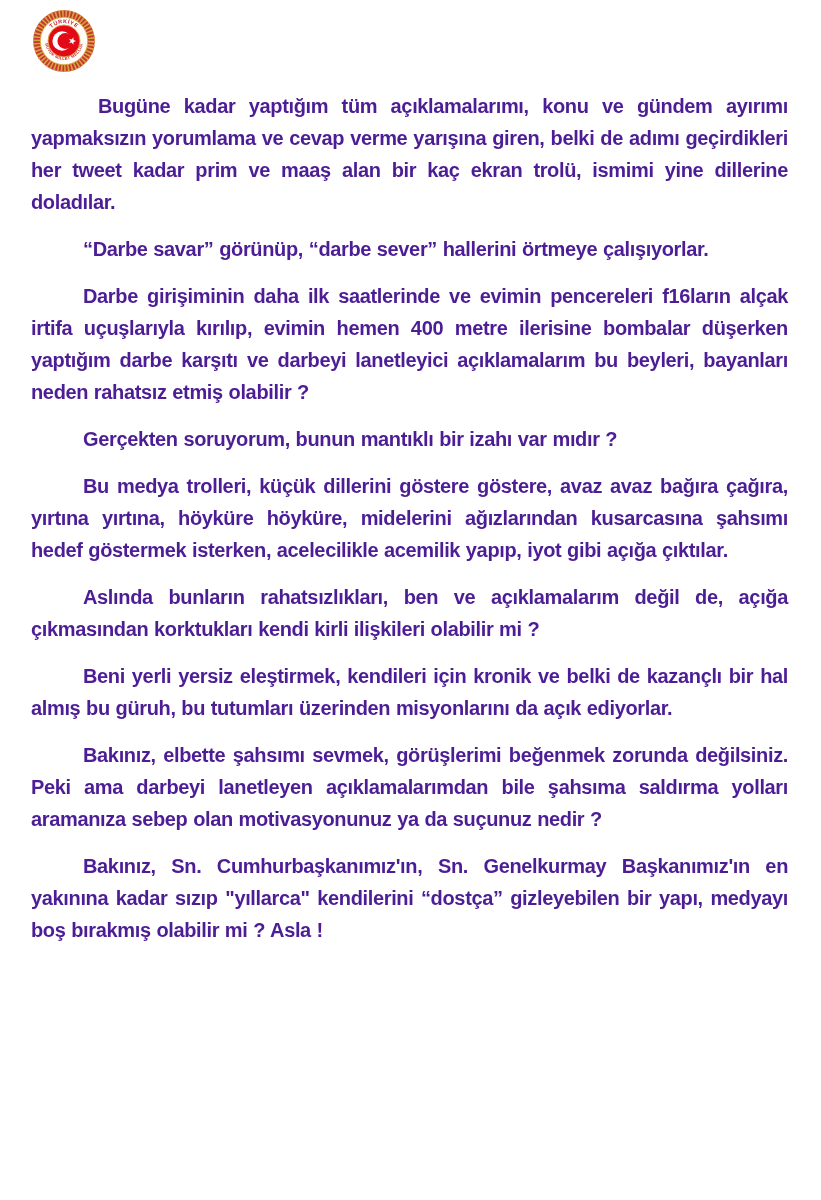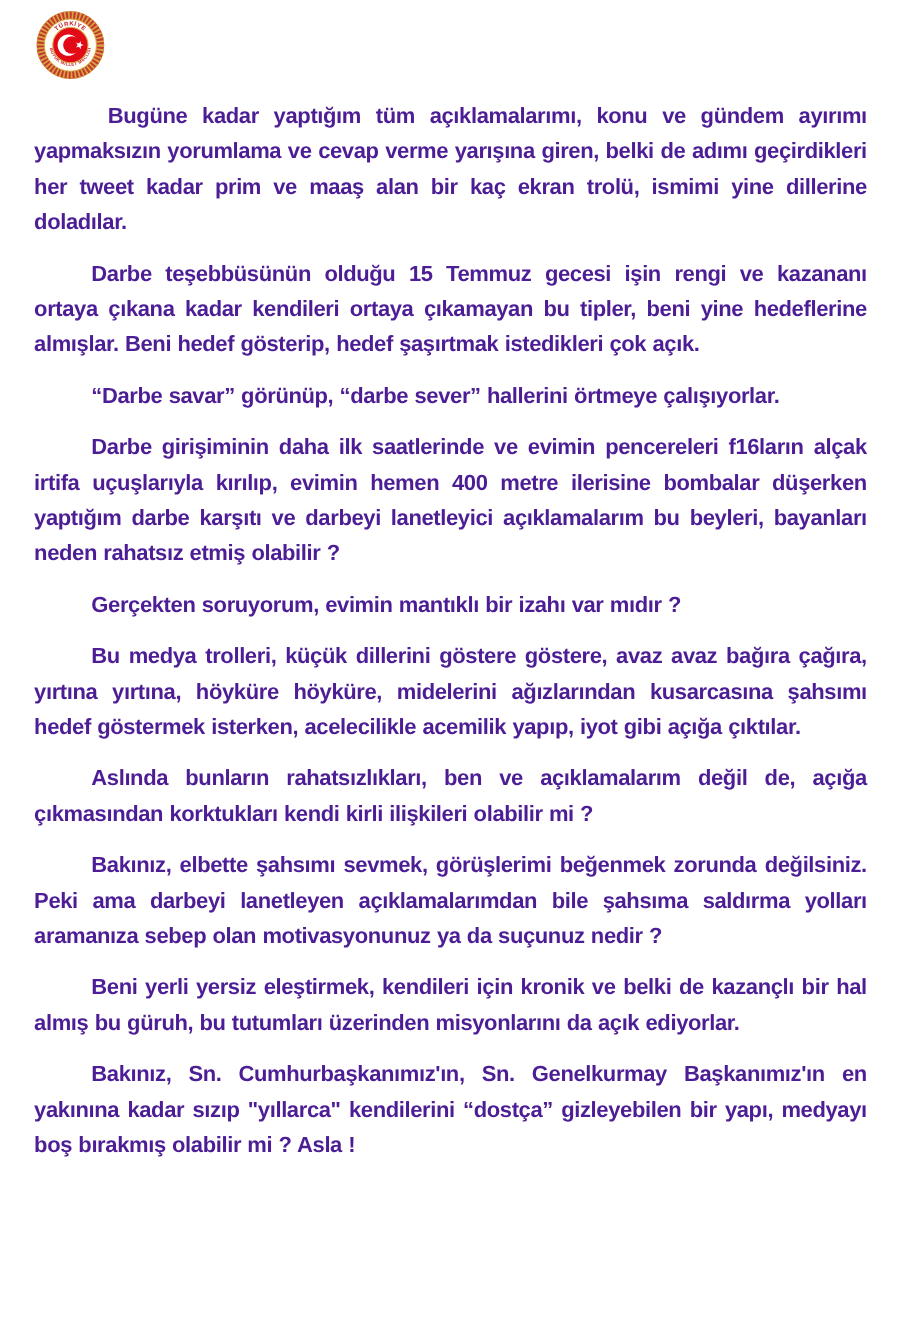--- a/index.html
+++ b/index.html
@@ -76,24 +76,23 @@
         <circle cx="32" cy="32" r="16.5" fill="#e30a17" stroke="#d9a440" stroke-width="1"></circle>
         <circle cx="30" cy="32" r="10" fill="#ffffff"></circle>
         <circle cx="33.4" cy="32" r="8.2" fill="#e30a17"></circle>
         <polygon fill="#ffffff" points="44.5,32 41.79,32.94 41.74,35.8 40.01,33.52 37.26,34.35 38.9,32 37.26,29.65 40.01,30.48 41.74,28.2 41.79,31.06"></polygon>
       </g>
     </svg>
   </div>
 
   <div class="content">
       <p class="para">Bugüne kadar yaptığım tüm açıklamalarımı, konu ve gündem ayırımı yapmaksızın yorumlama ve cevap verme yarışına giren, belki de adımı geçirdikleri her tweet kadar prim ve maaş alan bir kaç ekran trolü, ismimi yine dillerine doladılar.</p>
-      <p class="para">Darbe teşebbüsünün olduğu 15 Temmuz gecesi işin rengi ve kazananı ortaya çıkana kadar kendileri ortaya çıkamayan bu tipler, beni yine hedeflerine almışlar. Beni hedef gösterip, hedef şaşırtmak istedikleri çok açık.</p>
       <p class="para">“Darbe savar” görünüp, “darbe sever” hallerini örtmeye çalışıyorlar.</p>
       <p class="para">Darbe girişiminin daha ilk saatlerinde ve evimin pencereleri f16ların alçak irtifa uçuşlarıyla kırılıp, evimin hemen 400 metre ilerisine bombalar düşerken yaptığım darbe karşıtı ve darbeyi lanetleyici açıklamalarım bu beyleri, bayanları neden rahatsız etmiş olabilir ?</p>
-      <p class="para">Gerçekten soruyorum, evimin mantıklı bir izahı var mıdır ?</p>
+      <p class="para">Gerçekten soruyorum, bunun mantıklı bir izahı var mıdır ?</p>
       <p class="para">Bu medya trolleri, küçük dillerini göstere göstere, avaz avaz bağıra çağıra, yırtına yırtına, höyküre höyküre, midelerini ağızlarından kusarcasına şahsımı hedef göstermek isterken, acelecilikle acemilik yapıp, iyot gibi açığa çıktılar.</p>
       <p class="para">Aslında bunların rahatsızlıkları, ben ve açıklamalarım değil de, açığa çıkmasından korktukları kendi kirli ilişkileri olabilir mi ?</p>
+      <p class="para">Beni yerli yersiz eleştirmek, kendileri için kronik ve belki de kazançlı bir hal almış bu güruh, bu tutumları üzerinden misyonlarını da açık ediyorlar.</p>
       <p class="para">Bakınız,  elbette şahsımı sevmek, görüşlerimi beğenmek zorunda değilsiniz. Peki ama darbeyi lanetleyen açıklamalarımdan bile şahsıma saldırma yolları aramanıza sebep olan motivasyonunuz ya da suçunuz nedir ?</p>
-      <p class="para">Beni yerli yersiz eleştirmek, kendileri için kronik ve belki de kazançlı bir hal almış bu güruh, bu tutumları üzerinden misyonlarını da açık ediyorlar.</p>
       <p class="para">Bakınız, Sn. Cumhurbaşkanımız'ın, Sn. Genelkurmay Başkanımız'ın en yakınına kadar sızıp "yıllarca" kendilerini “dostça” gizleyebilen bir yapı, medyayı boş bırakmış olabilir mi ? Asla !</p>
     </div>
 
 </div>
 
 </body></html>

